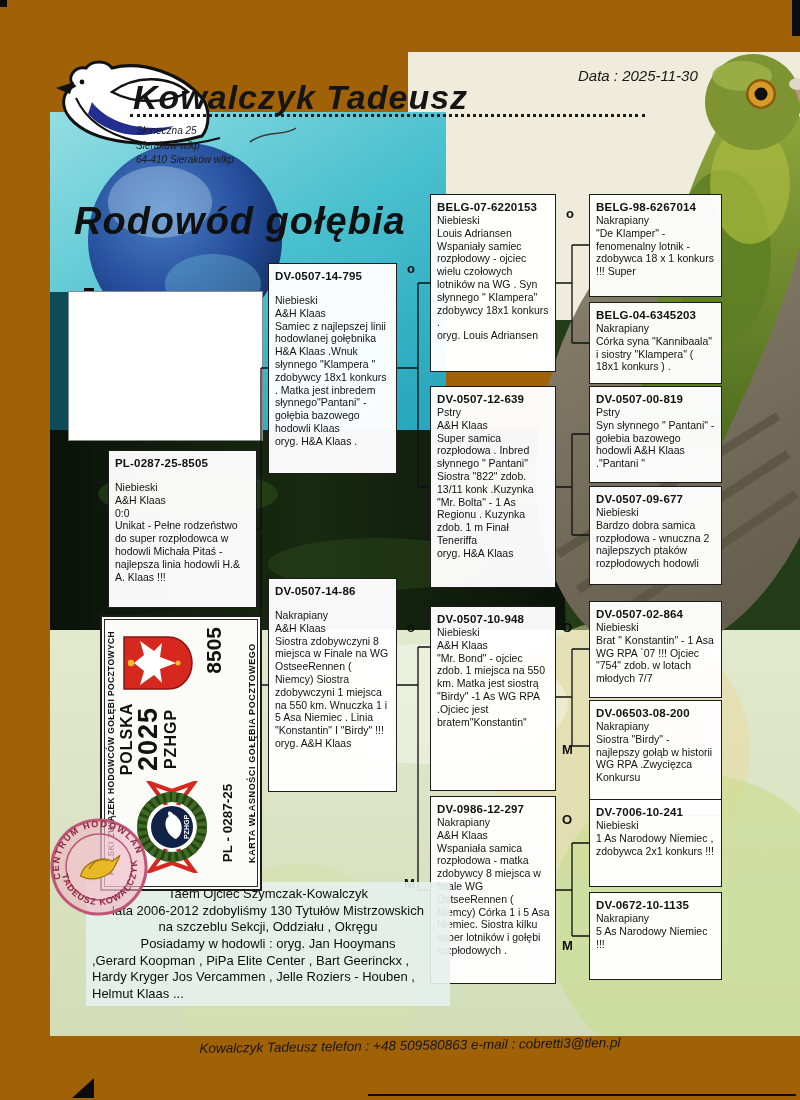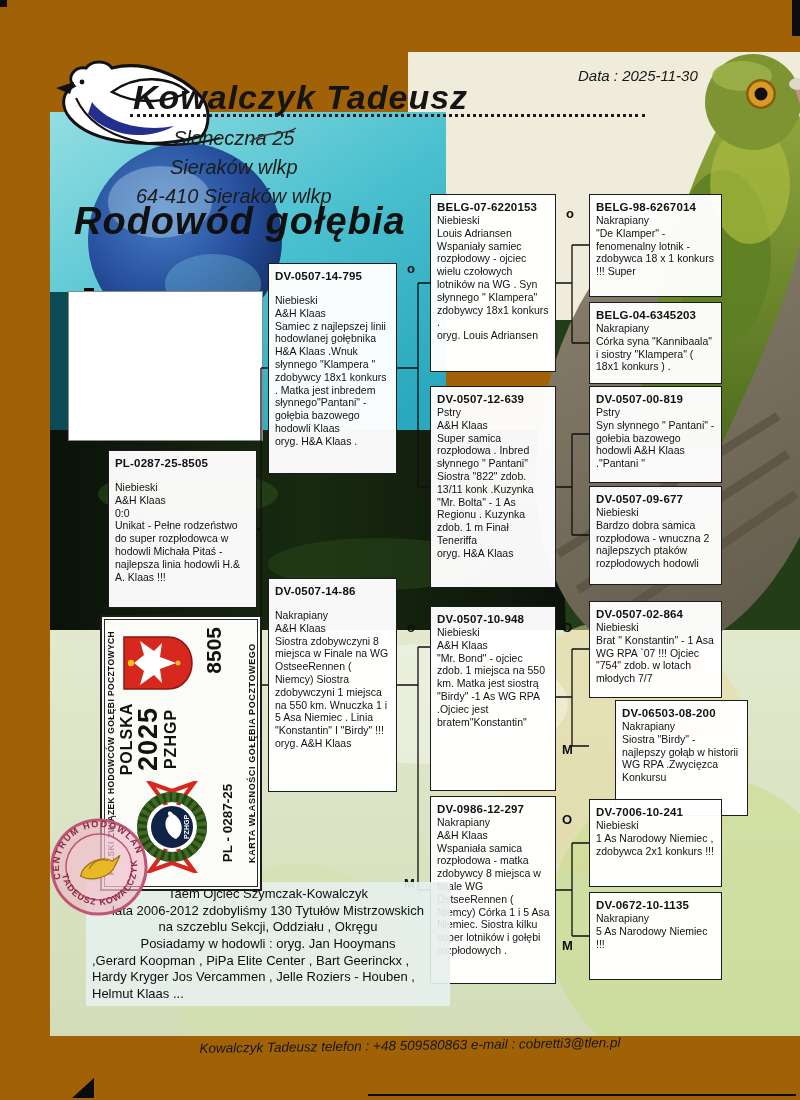--- a/index.html
+++ b/index.html
@@ -5,21 +5,21 @@
   html,body{margin:0;padding:0;background:#e8e8e8;}
   #page{position:relative;width:800px;height:1100px;background:#a16207;overflow:hidden;
         font-family:"Liberation Sans",sans-serif;color:#111;}
   svg{display:block;}
   .abs{position:absolute;}
 
   
   #owner-name{position:absolute;left:133px;top:78px;font-size:34px;font-weight:700;font-style:italic;
               letter-spacing:1px;color:#151515;}
   #dotted-rule{position:absolute;left:130px;top:114px;width:515px;border-bottom:3px dotted #1b1b1b;}
-  #address{position:absolute;left:136px;top:124px;font-size:20px;font-style:italic;line-height:1.45;color:#1c1c1c;text-align:center;}
+  #address{position:absolute;left:136px;top:124px;font-size:10px;font-style:italic;line-height:1.45;color:#1c1c1c;}
   #date{position:absolute;left:578px;top:67px;font-size:15px;font-style:italic;color:#181818;}
   #doc-title{position:absolute;left:74px;top:200px;font-size:38px;font-weight:700;font-style:italic;
              letter-spacing:1px;color:#101010;}
 
   
   .pbox{position:absolute;background:rgba(255,255,255,.97);border:1.5px solid #1c1c1c;
         padding:5px 5px 4px 6px;box-sizing:border-box;font-size:10.5px;line-height:1.22;overflow:hidden;}
   .pbox .ring{font-weight:700;font-size:11.5px;letter-spacing:.2px;}
   .pbox .ring.gap{margin-bottom:11px;}
   .pbox .body{white-space:pre-line;}
@@ -262,21 +262,21 @@
     <div class="body">Niebieski
 Bardzo dobra samica rozpłodowa - wnuczna 2 najlepszych ptaków rozpłodowych hodowli</div>
   </div>
 
   <div class="pbox" style="left:589px;top:601px;width:133px;height:97px">
     <div class="ring">DV-0507-02-864</div>
     <div class="body">Niebieski
 Brat " Konstantin" - 1 Asa WG RPA `07 !!! Ojciec "754" zdob. w lotach młodych 7/7</div>
   </div>
 
-  <div class="pbox" style="left:615px;top:700px;width:133px;height:116px">
+  <div class="pbox" style="left:589px;top:700px;width:133px;height:116px">
     <div class="ring">DV-06503-08-200</div>
     <div class="body">Nakrapiany
 Siostra "Birdy" - najlepszy gołąb w historii WG RPA .Zwycięzca Konkursu</div>
   </div>
 
   <div class="pbox" style="left:589px;top:799px;width:133px;height:88px">
     <div class="ring">DV-7006-10-241</div>
     <div class="body">Niebieski
 1 As Narodowy Niemiec , zdobywca 2x1 konkurs !!!</div>
   </div>

